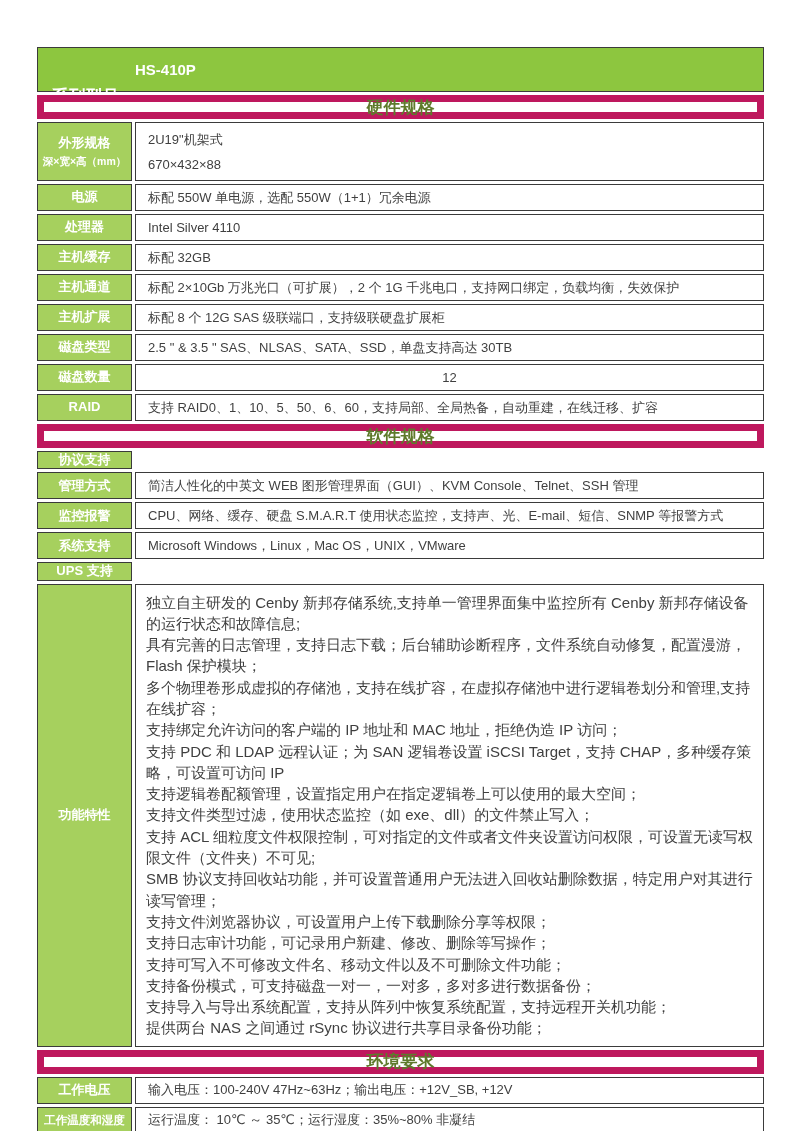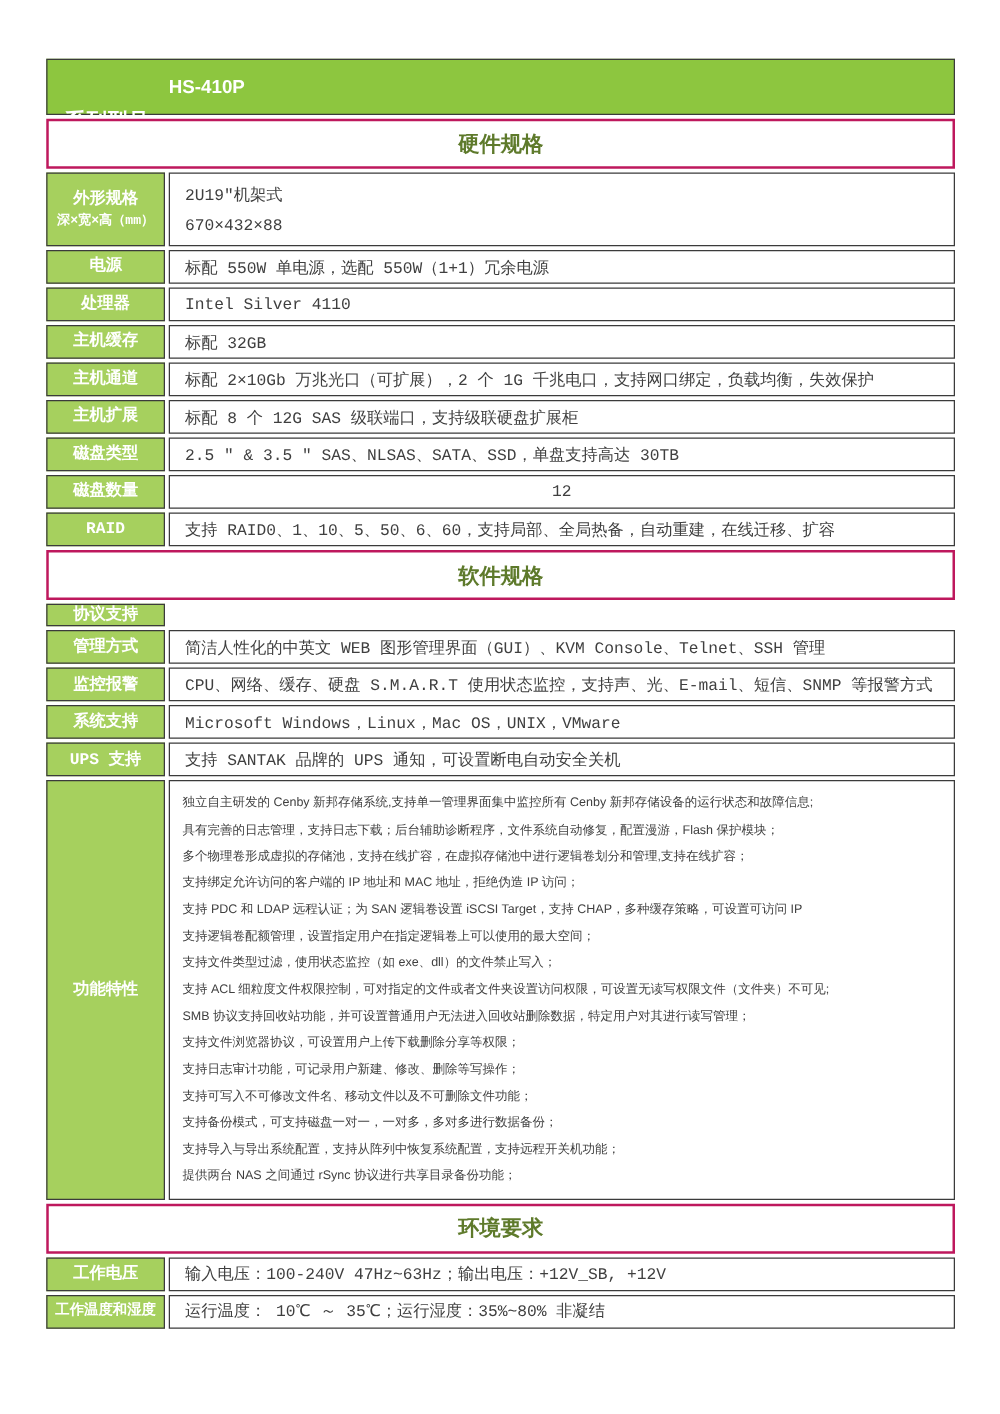--- a/index.html
+++ b/index.html
@@ -1,35 +1,35 @@
 <!DOCTYPE html>
 <html><head>
 <meta charset="utf-8">
 <style>
   html,body{margin:0;padding:0;background:#ffffff;}
   body{width:800px;height:1131px;position:relative;font-family:"Liberation Sans","DejaVu Sans",sans-serif;}
   .tbl{position:absolute;left:37px;top:47px;width:727px;display:flex;flex-direction:column;gap:3px;}
   .r{display:flex;gap:3px;}
-  .c{border:1px solid #3b3b3b;background:#fff;box-sizing:border-box;font-family:Liberation Mono, monospace;}
+  .c{border:1px solid #3b3b3b;background:#fff;box-sizing:border-box;}
   .lab{width:95px;flex:none;background:#a6d05e;color:#ffffff;font-weight:bold;font-size:13px;
        display:flex;flex-direction:column;align-items:center;justify-content:center;text-align:center;line-height:1.25;}
   .lab.small{font-size:11.5px;}
   .lab .sub{font-size:10.5px;font-weight:bold;margin-top:4px;}
   .val{flex:1;display:flex;align-items:center;padding:0 12px;font-size:13px;color:#3f3f3f;min-height:27px;}
   .val.center{justify-content:center;padding:0;}
   .val.two{flex-direction:column;align-items:flex-start;justify-content:center;gap:8px;padding:8px 12px;}
   .shape-row .c{min-height:50px;}
-  .section{border:2px solid #be185d;height:40px;display:flex;align-items:center;justify-content:center;
+  .section{border:7px solid #be185d;height:24px;display:flex;align-items:center;justify-content:center;
            font-size:17px;font-weight:bold;color:#5e7a2b;background:#fff;box-sizing:border-box;}
   .headerbar{border:1px solid #3b3b3b;height:45px;background:#8dc63f;display:flex;box-sizing:border-box;}
   .hlabel{width:95px;flex:none;border-right:2px solid #3b3b3b;color:#fff;font-weight:bold;font-size:17px;
           display:flex;align-items:center;justify-content:center;margin-top:48px;}
   .hval{flex:1;display:flex;align-items:center;color:#fff;font-weight:bold;font-size:15px;}
   .feat-val{flex:1;border:1px solid #3b3b3b;background:#fff;box-sizing:border-box;
-            padding:7px 10px;font-size:10px;color:#3f3f3f;line-height:21.3px;}
+            padding:7px 10px;font-size:15px;color:#3f3f3f;line-height:21.3px;}
 </style>
 </head>
 <body>
 
 <div class="tbl">
 
   <div class="headerbar">
     <div class="hlabel">系列型号</div>
     <div class="hval">HS-410P</div>
   </div>
@@ -92,21 +92,20 @@
   <div class="r">
     <div class="c lab">监控报警</div>
     <div class="c val">CPU、网络、缓存、硬盘 S.M.A.R.T 使用状态监控，支持声、光、E-mail、短信、SNMP 等报警方式</div>
   </div>
   <div class="r">
     <div class="c lab">系统支持</div>
     <div class="c val">Microsoft Windows，Linux，Mac OS，UNIX，VMware</div>
   </div>
   <div class="r">
     <div class="c lab">UPS 支持</div>
-    <div class="c val">支持 SANTAK 品牌的 UPS 通知，可设置断电自动安全关机</div>
   </div>
 
   <div class="r">
     <div class="c lab">功能特性</div>
     <div class="feat-val">
       <div>独立自主研发的 Cenby 新邦存储系统,支持单一管理界面集中监控所有 Cenby 新邦存储设备的运行状态和故障信息;</div>
       <div>具有完善的日志管理，支持日志下载；后台辅助诊断程序，文件系统自动修复，配置漫游，Flash 保护模块；</div>
       <div>多个物理卷形成虚拟的存储池，支持在线扩容，在虚拟存储池中进行逻辑卷划分和管理,支持在线扩容；</div>
       <div>支持绑定允许访问的客户端的 IP 地址和 MAC 地址，拒绝伪造 IP 访问；</div>
       <div>支持 PDC 和 LDAP 远程认证；为 SAN 逻辑卷设置 iSCSI Target，支持 CHAP，多种缓存策略，可设置可访问 IP</div>

